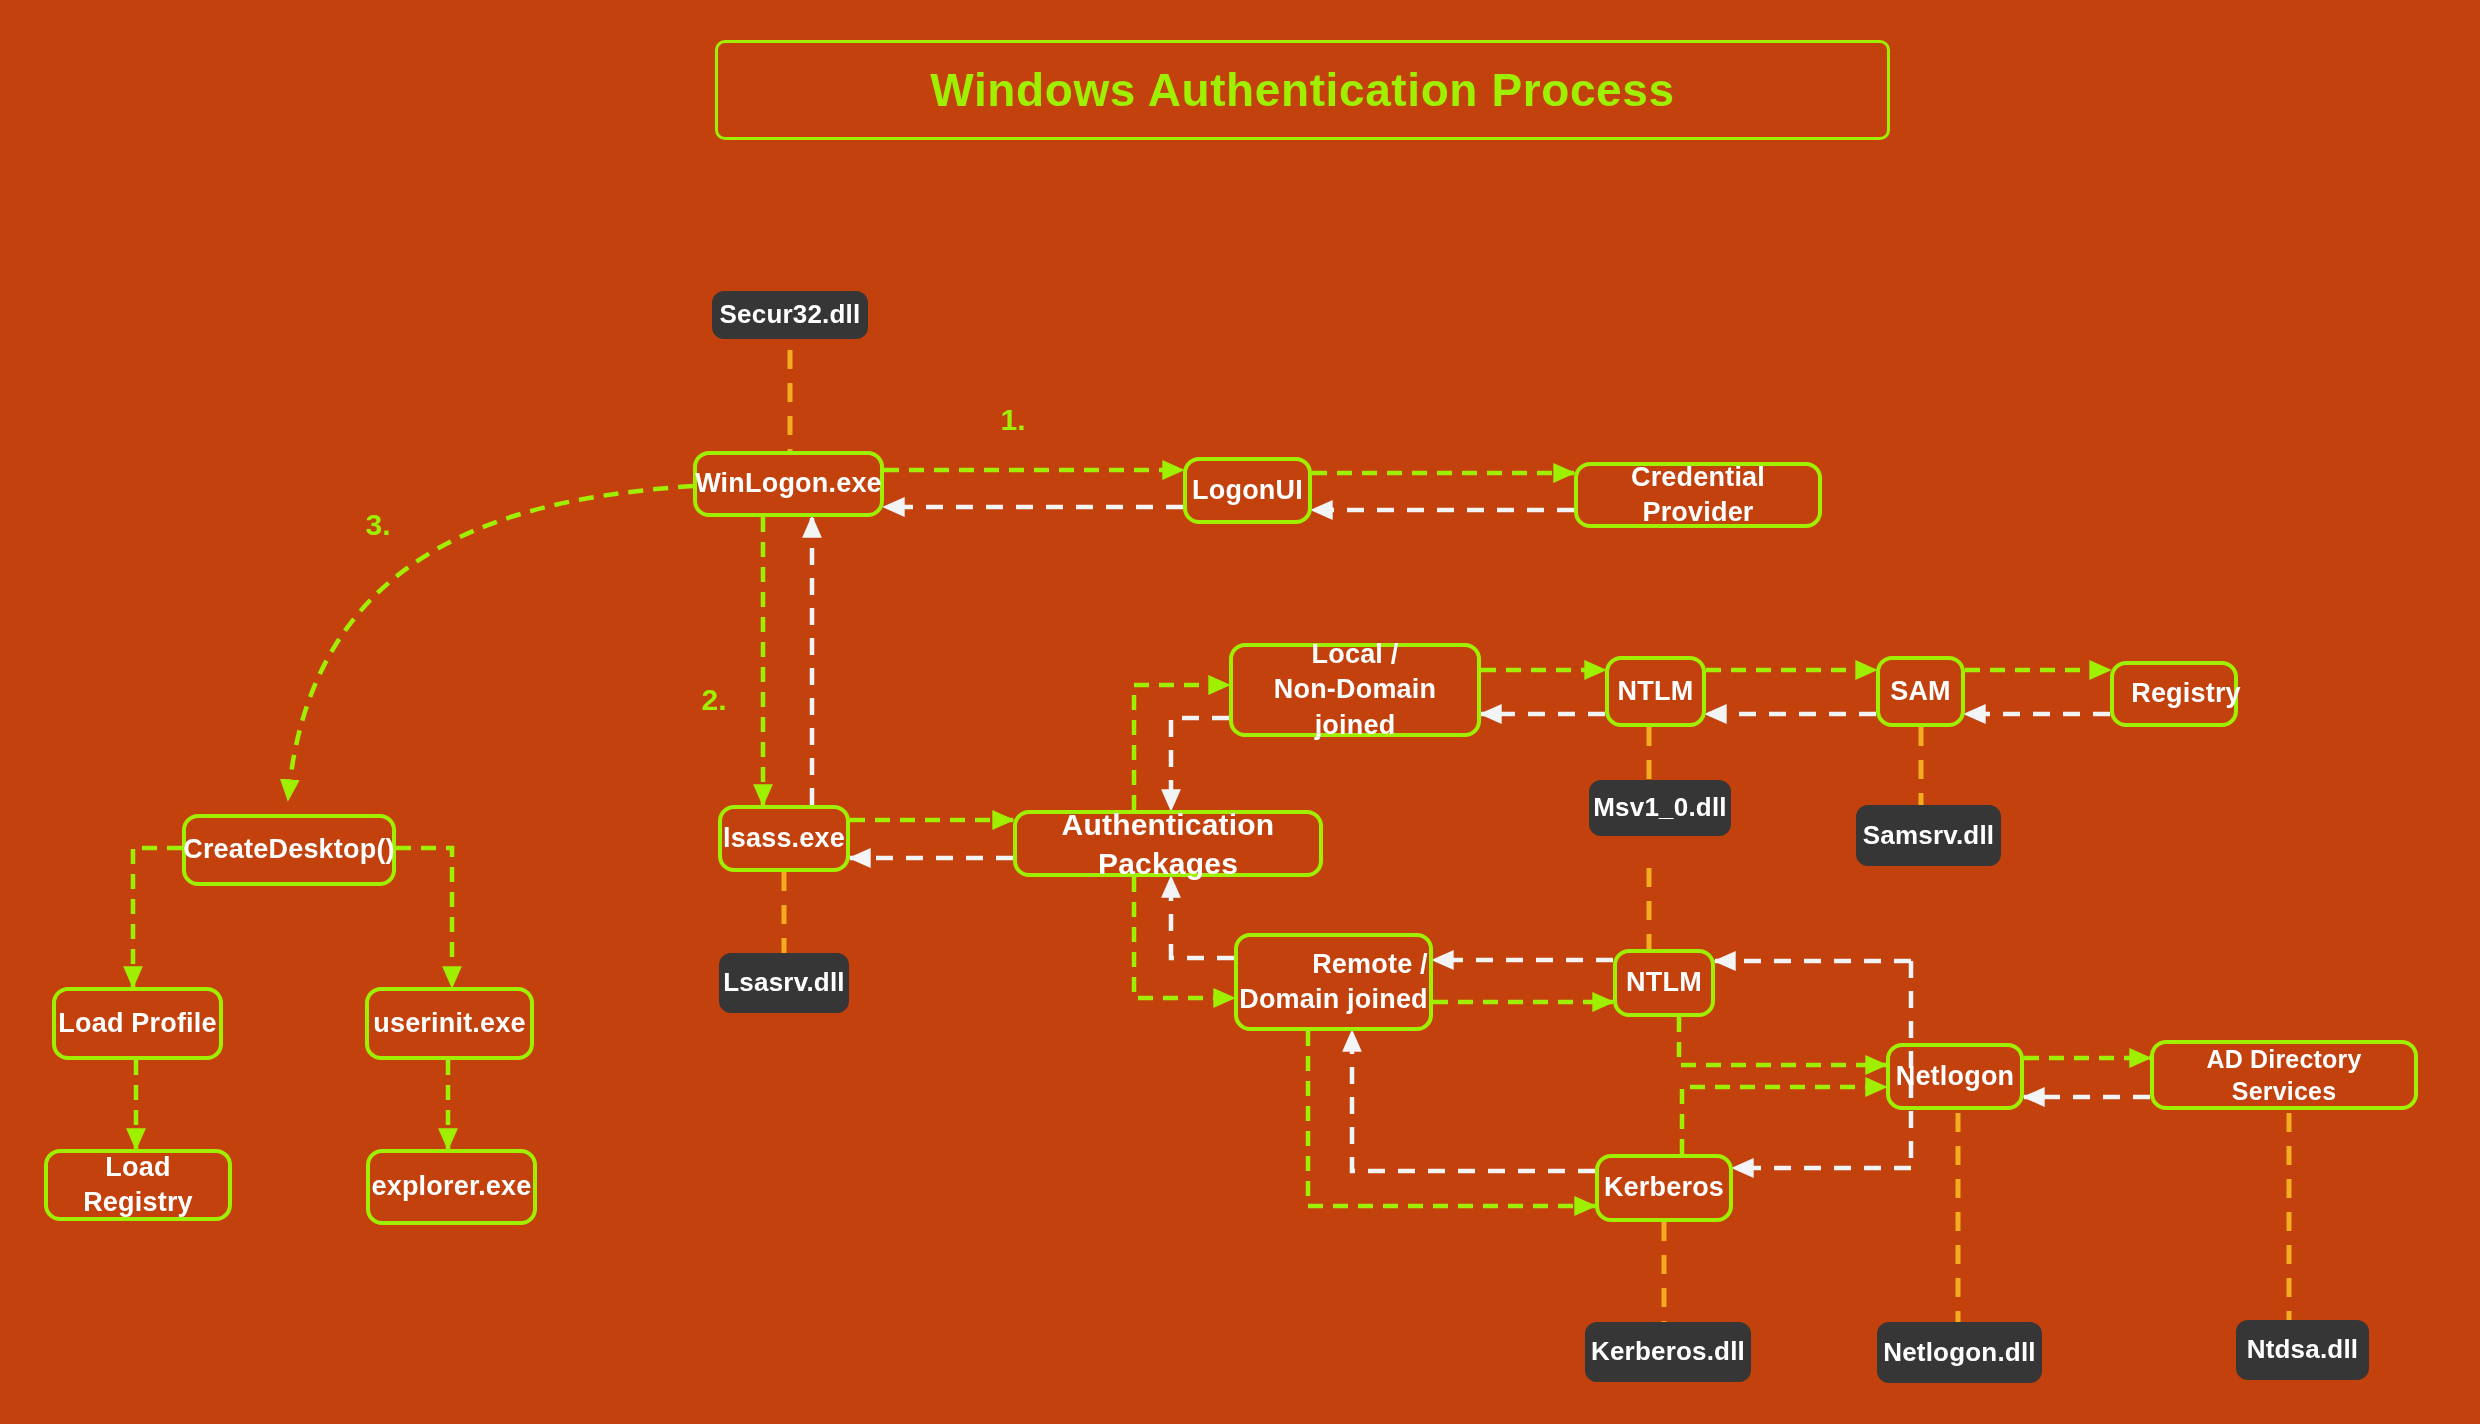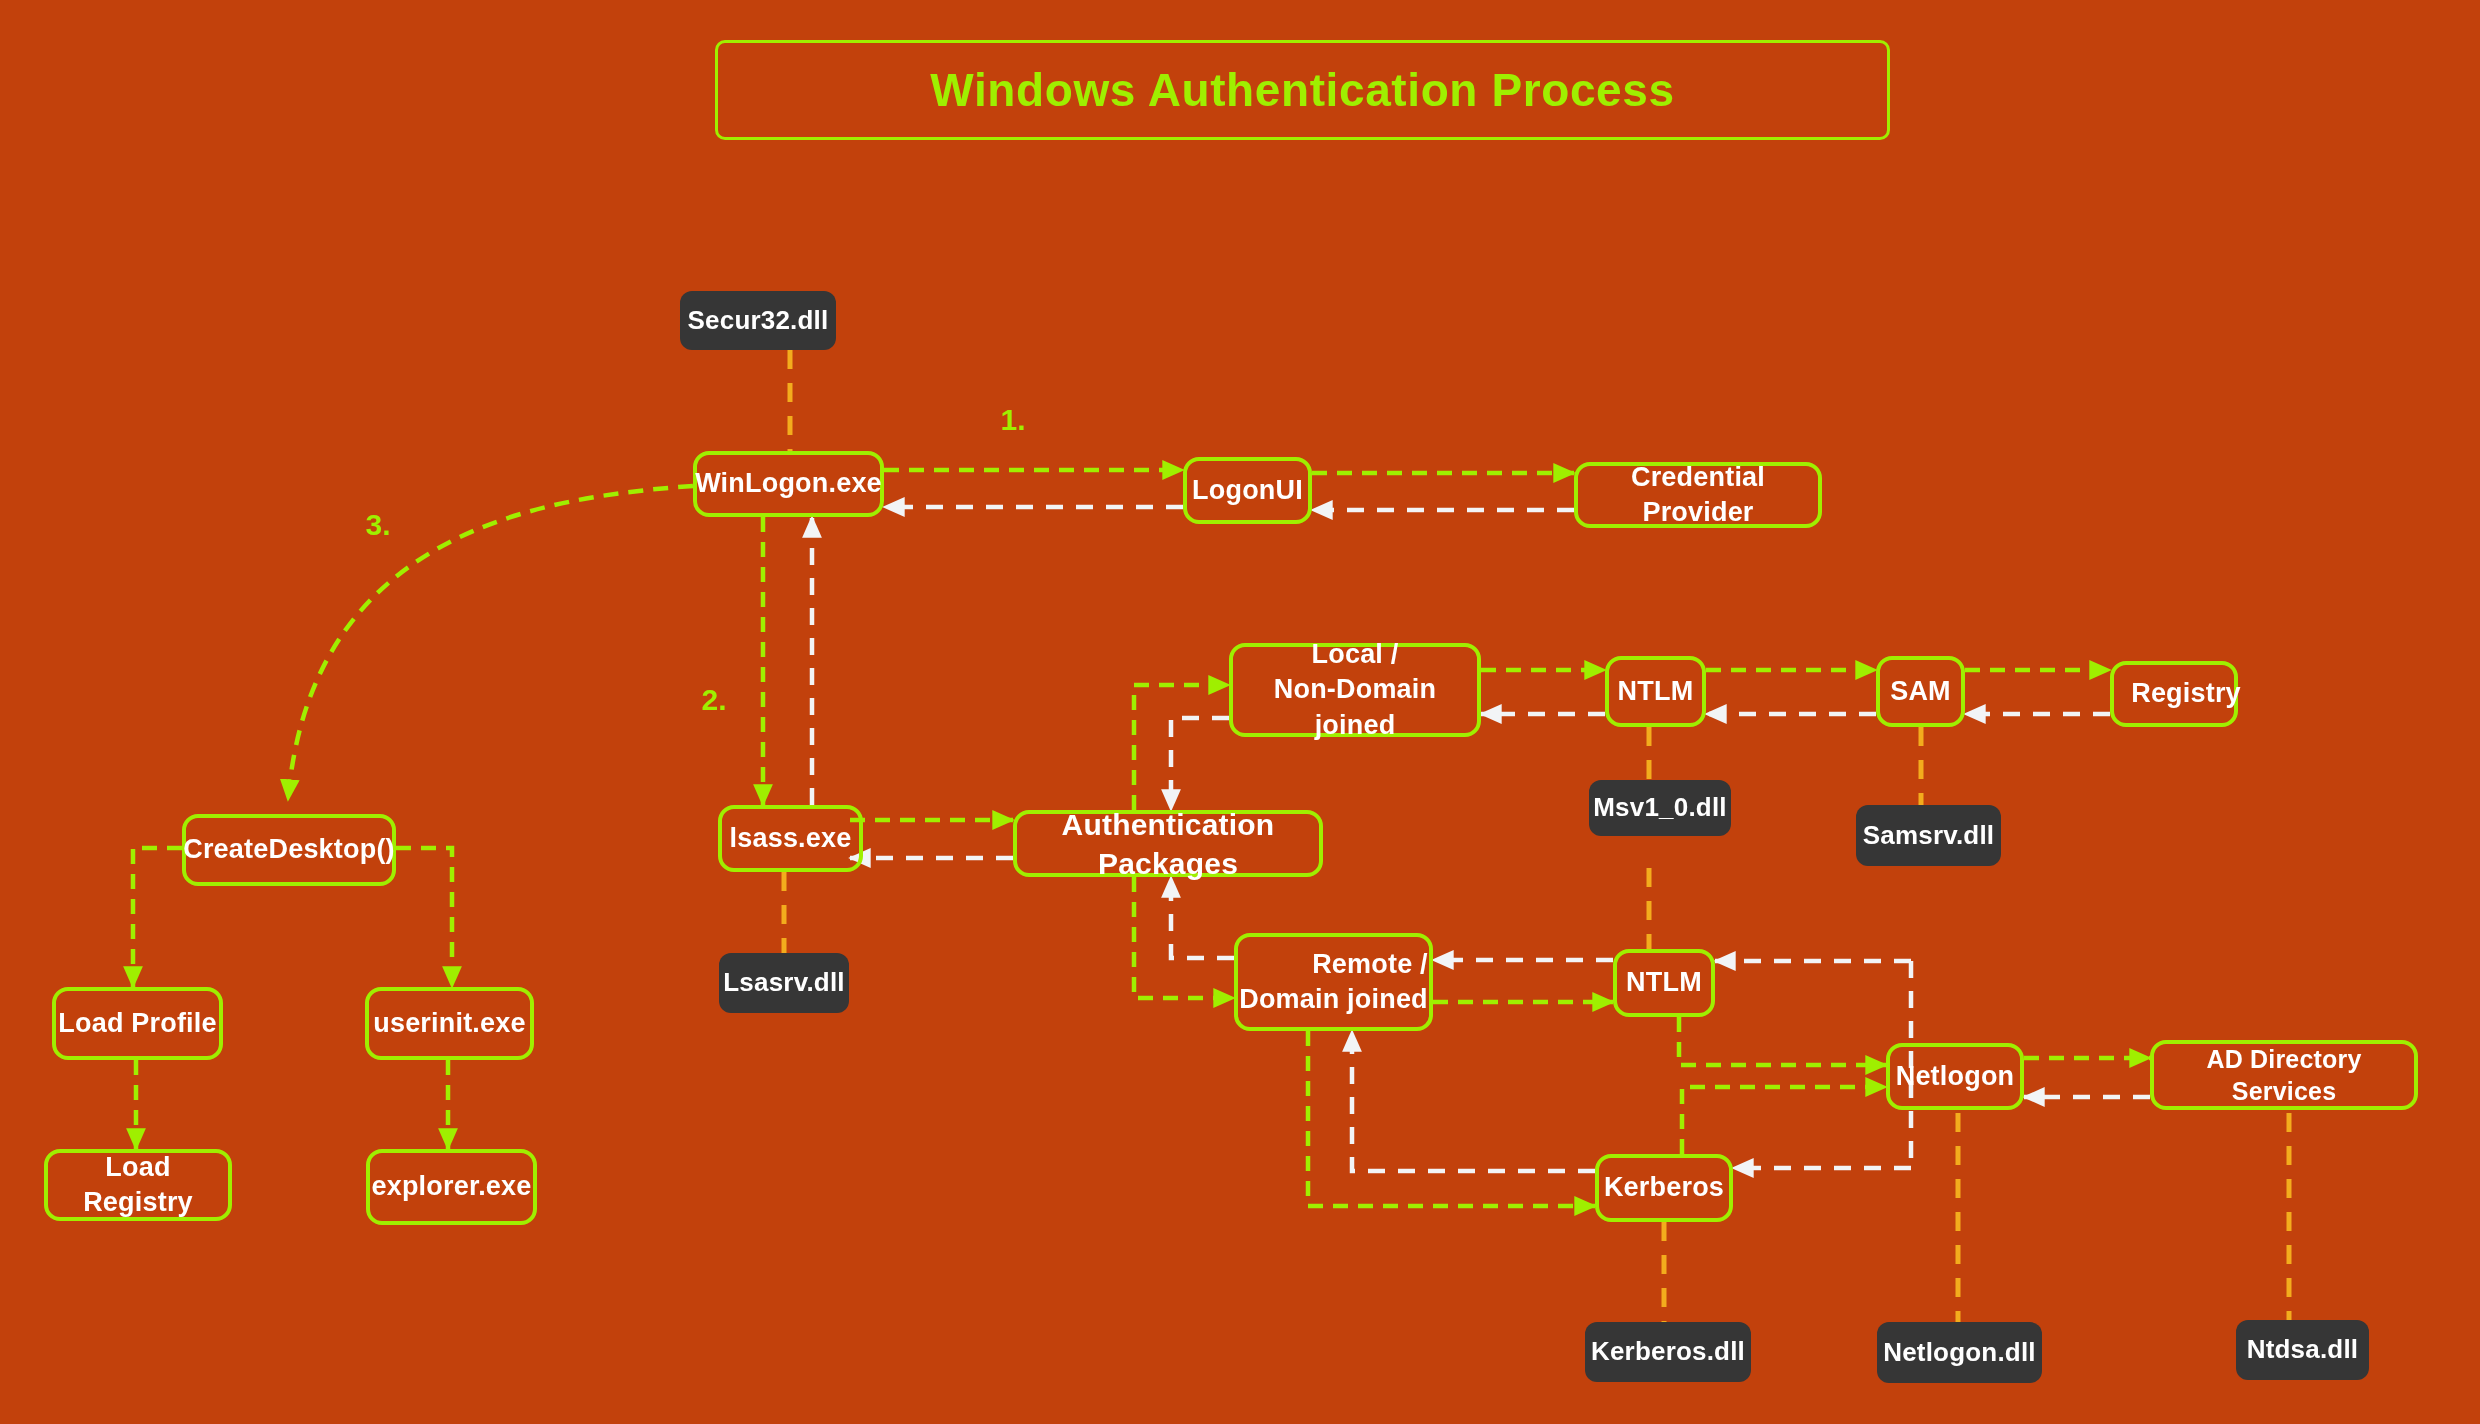--- a/index.html
+++ b/index.html
@@ -96,25 +96,25 @@
         <path d="M 1958 1113 L 1958 1322" class="edge-orange"></path>
         <path d="M 2289 1113 L 2289 1320" class="edge-orange"></path>
       </g>
   </svg>
 
   <div class="title-box" style="left: 715px; top: 40px; width: 1175px; height: 100px;">
     <span>Windows Authentication Process</span>
   </div>
 
   <div id="nodes-layer">
-      <div class="node dll" style="left: 680px; top: 291px; width: 156px; height: 59px;">Secur32.dll</div>
+      <div class="node dll" style="left: 712px; top: 291px; width: 156px; height: 48px;">Secur32.dll</div>
       <div class="node" style="left: 693px; top: 451px; width: 191px; height: 66px;">WinLogon.exe</div>
       <div class="node" style="left: 1183px; top: 457px; width: 129px; height: 67px;">LogonUI</div>
       <div class="node" style="left: 1574px; top: 462px; width: 248px; height: 66px;">Credential Provider</div>
-      <div class="node" style="left: 718px; top: 805px; width: 145px; height: 67px;">lsass.exe</div>
+      <div class="node" style="left: 718px; top: 805px; width: 132px; height: 67px;">lsass.exe</div>
       <div class="node" style="left: 1013px; top: 810px; width: 310px; height: 67px; font-size: 30px;">Authentication Packages</div>
       <div class="node dll" style="left: 719px; top: 953px; width: 130px; height: 60px;">Lsasrv.dll</div>
       <div class="node" style="left: 1229px; top: 643px; width: 252px; height: 94px;">Local /
 Non-Domain joined</div>
       <div class="node" style="left: 1605px; top: 656px; width: 101px; height: 71px;">NTLM</div>
       <div class="node" style="left: 1876px; top: 656px; width: 89px; height: 71px;">SAM</div>
       <div class="node" style="left: 2110px; top: 661px; width: 128px; height: 66px; padding-left: 24px;">Registry</div>
       <div class="node dll" style="left: 1589px; top: 780px; width: 142px; height: 56px;">Msv1_0.dll</div>
       <div class="node dll" style="left: 1856px; top: 805px; width: 145px; height: 61px;">Samsrv.dll</div>
       <div class="node" style="left: 1234px; top: 933px; width: 199px; height: 98px; text-align: right;">Remote /

